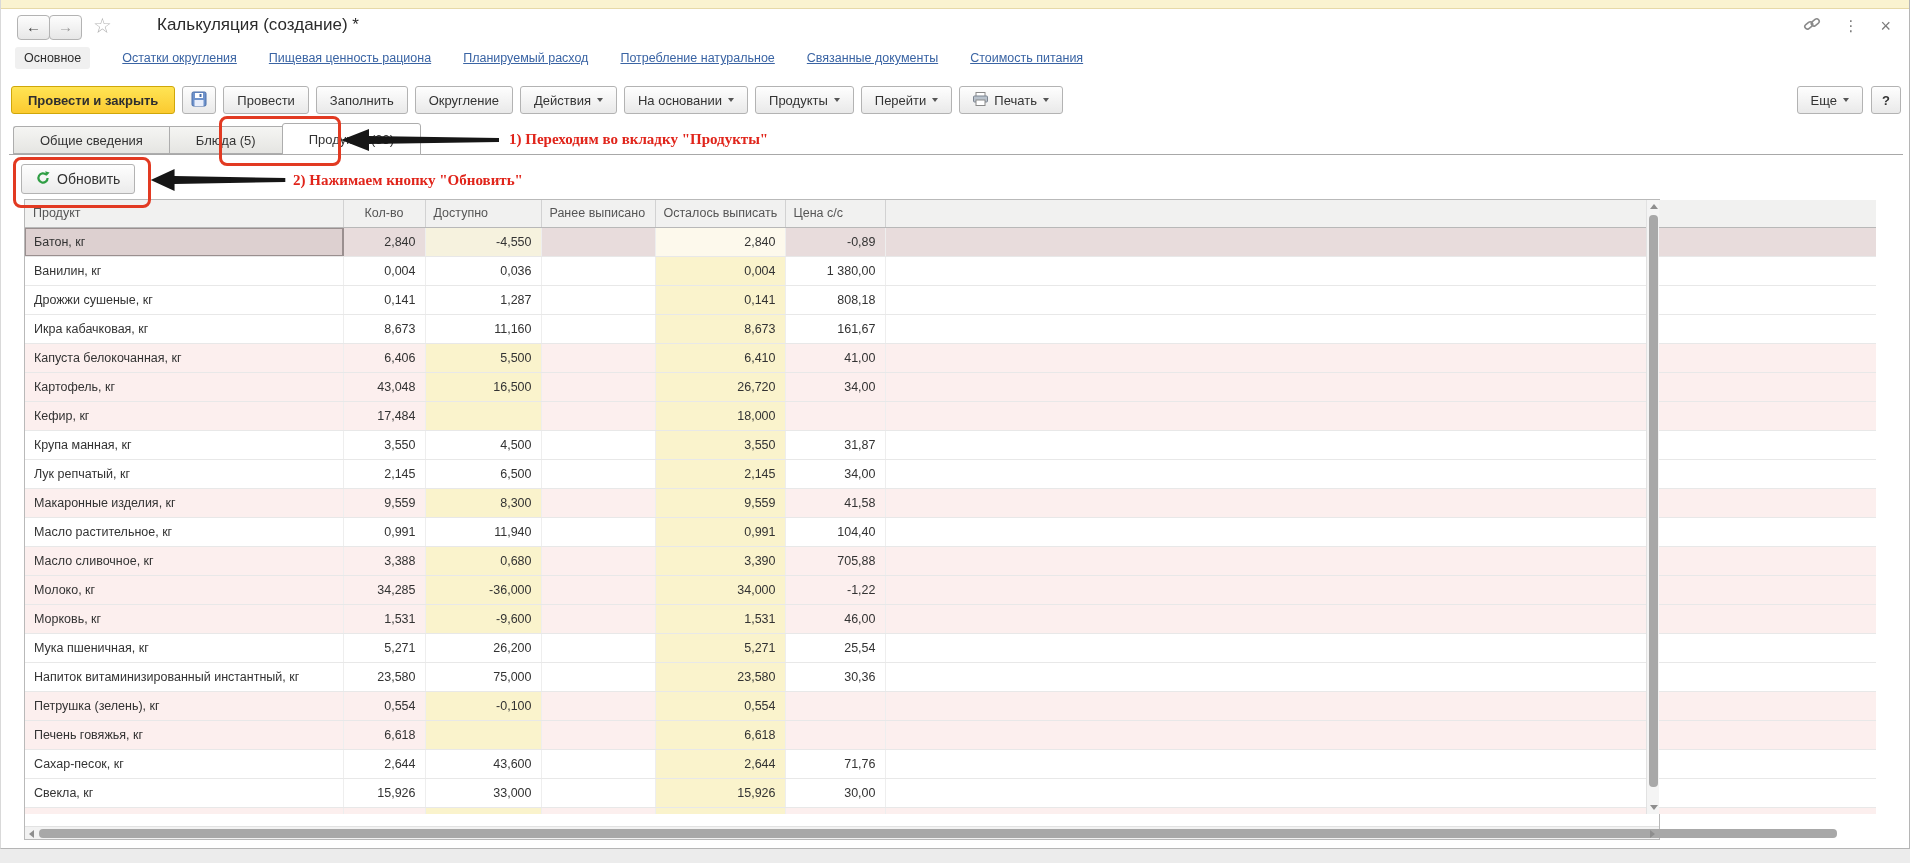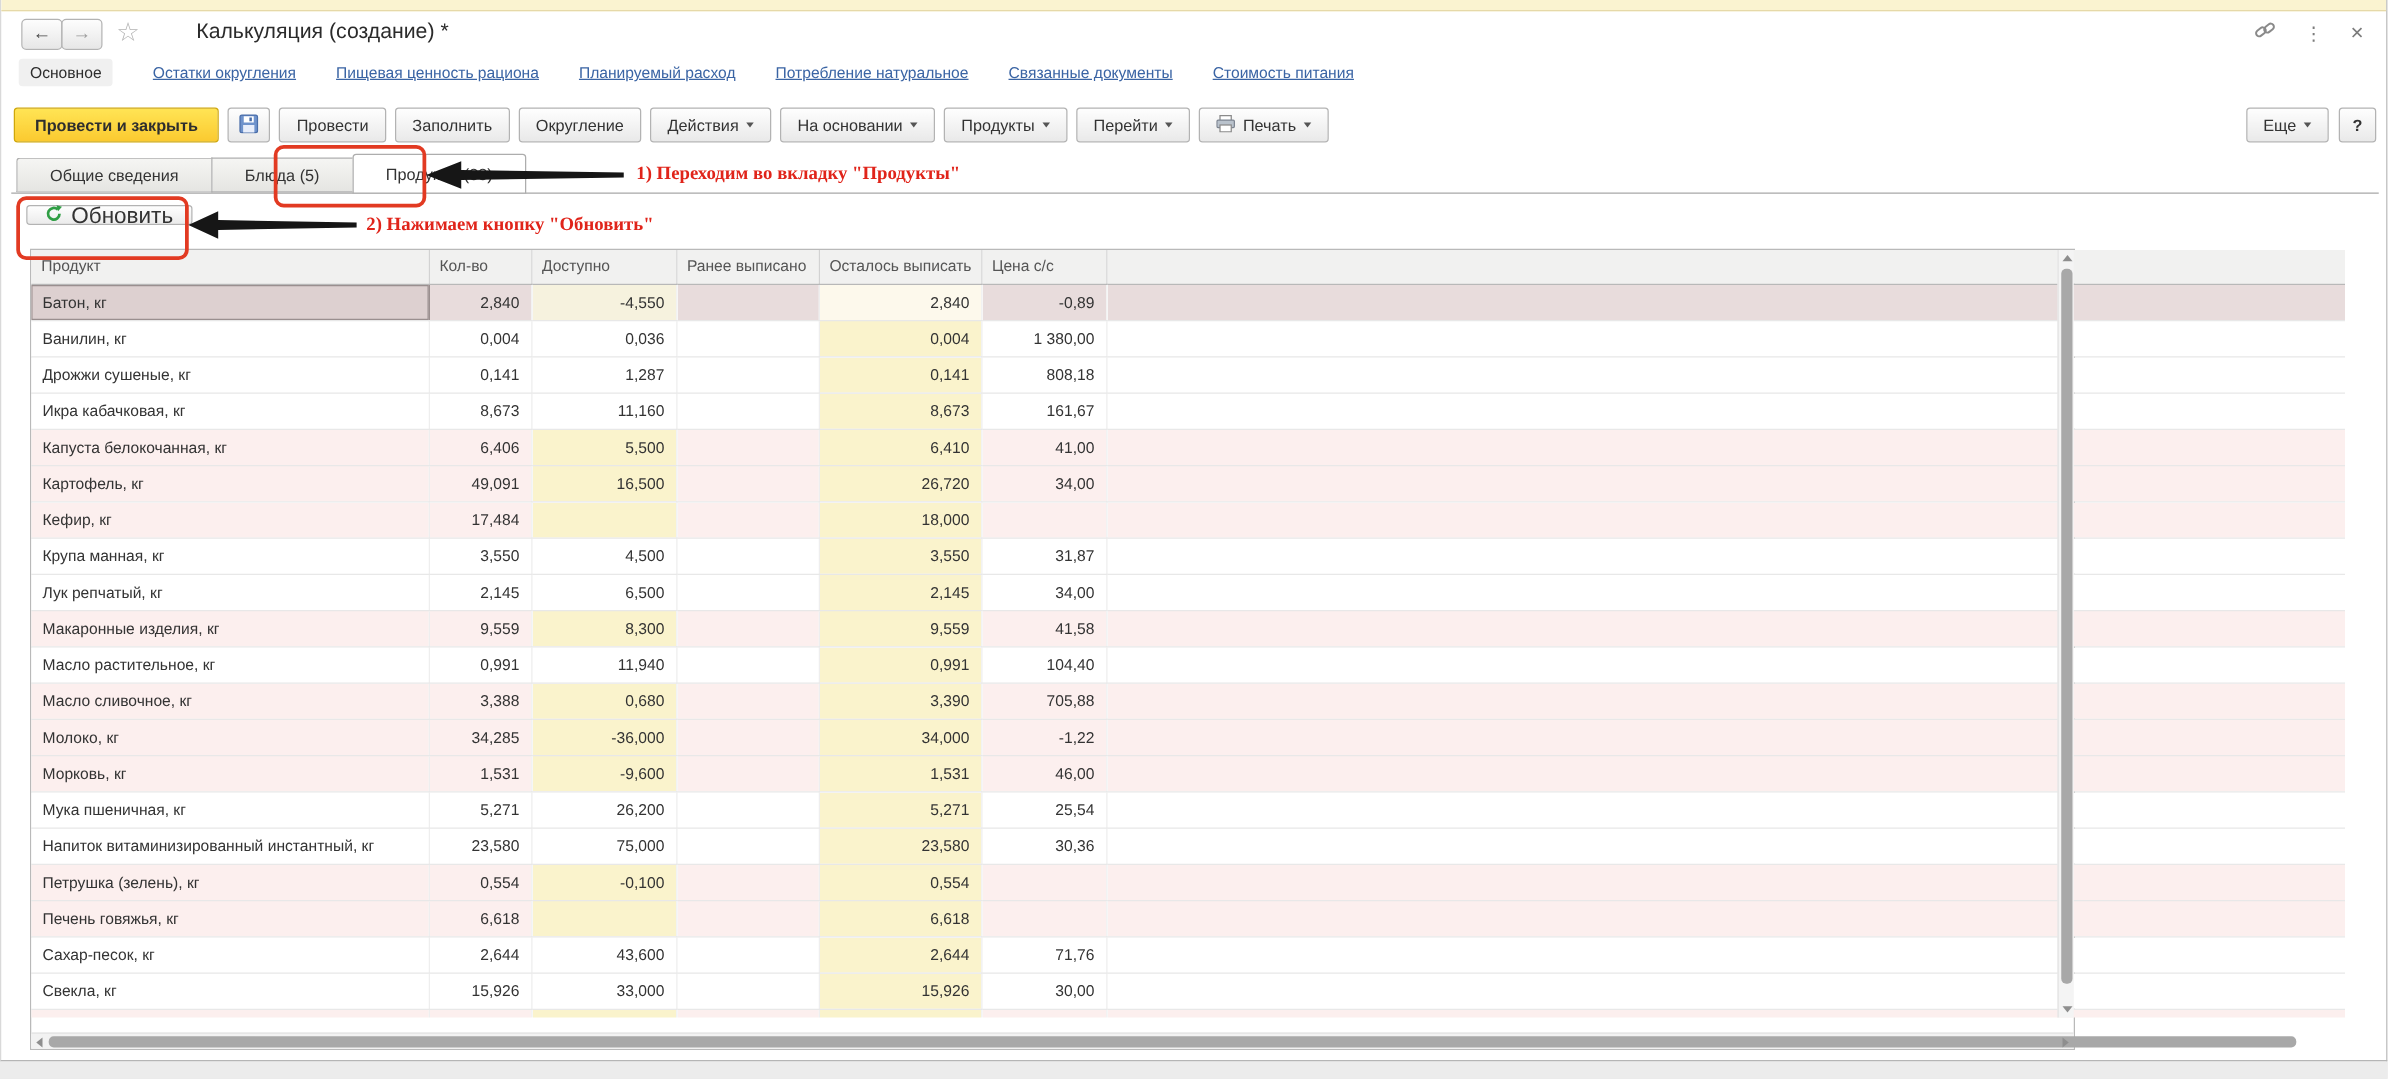--- a/index.html
+++ b/index.html
@@ -39,21 +39,21 @@
   .tab.active{background:#fff;border-right:1px solid #adadad;border-top-left-radius:3px;border-top-right-radius:3px;height:32px;margin-top:-3px;line-height:31px;position:relative;z-index:3;}
 
   
   .redbox{position:absolute;border:3px solid #e23a22;border-radius:8px;z-index:5;pointer-events:none;}
   .redbox1{left:218px;top:116px;width:116px;height:44px;}
   .redbox2{left:12px;top:157px;width:132px;height:45px;}
   .ann-arrow{position:absolute;z-index:5;pointer-events:none;}
   .redtext{position:absolute;z-index:5;color:#e0241a;font-family:"Liberation Serif","DejaVu Serif",serif;font-weight:bold;font-size:15px;white-space:nowrap;}
 
   
-  .refresh{position:absolute;left:20px;top:164px;height:16px;display:inline-flex;align-items:center;gap:7px;padding:0 14px;background:linear-gradient(#fefefe,#ebebeb);border:1px solid #b3b3b3;border-radius:3px;font-size:18px;color:#333;cursor:pointer;z-index:2;}
+  .refresh{position:absolute;left:20px;top:164px;height:30px;display:inline-flex;align-items:center;gap:7px;padding:0 14px;background:linear-gradient(#fefefe,#ebebeb);border:1px solid #b3b3b3;border-radius:3px;font-size:14px;color:#333;cursor:pointer;z-index:2;}
 
   
   .grid-outer{position:absolute;left:23px;top:199px;width:1636px;height:641px;border:1px solid #b9b9b9;box-sizing:border-box;background:#fff;}
   .table-wrap{position:absolute;left:0;top:0;width:1851px;height:614px;overflow:hidden;}
   table.grid{border-collapse:collapse;table-layout:fixed;width:1851px;}
   table.grid th{height:27px;background:#f1f1f0;border-bottom:1px solid #b8b8b8;border-right:1px solid #d2d2d2;font-weight:normal;font-size:12.5px;color:#555;text-align:left;padding:0 8px;box-sizing:border-box;white-space:nowrap;overflow:hidden;}
   table.grid th.h-fill{border-right:none;}
   table.grid td{height:29px;border-bottom:1px solid #e8e8e8;border-right:1px solid #eeeeee;font-size:12.5px;color:#333;padding:0 9px;box-sizing:border-box;white-space:nowrap;overflow:hidden;}
   table.grid td.c-fill{border-right:none;}
   td.c-num{text-align:right;}
@@ -195,21 +195,21 @@
             <col style="width:82px">
             <col style="width:116px">
           <col style="width:114px">
             <col style="width:130px">
             <col style="width:100px">
             <col>
         </colgroup>
         <thead>
           <tr>
             <th>Продукт</th>
-            <th style="text-align:left">Кол-во</th>
+            <th style="text-align:center">Кол-во</th>
             <th>Доступно</th>
             <th>Ранее выписано</th>
             <th>Осталось выписать</th>
             <th>Цена с/с</th>
             <th class="h-fill"></th>
           </tr>
         </thead>
         <tbody>
             <tr class="state-selected">
     <td class="c-product">Батон, кг</td>
@@ -251,21 +251,21 @@
     <td class="c-product">Капуста белокочанная, кг</td>
     <td class="c-num c-qty">6,406</td>
     <td class="c-num c-avail">5,500</td>
     <td class="c-num c-prev"></td>
     <td class="c-num c-left">6,410</td>
     <td class="c-num c-price">41,00</td>
     <td class="c-fill"></td>
   </tr>
             <tr class="state-short">
     <td class="c-product">Картофель, кг</td>
-    <td class="c-num c-qty">49,091</td>
+    <td class="c-num c-qty">43,048</td>
     <td class="c-num c-avail">16,500</td>
     <td class="c-num c-prev"></td>
     <td class="c-num c-left">26,720</td>
     <td class="c-num c-price">34,00</td>
     <td class="c-fill"></td>
   </tr>
             <tr class="state-short">
     <td class="c-product">Кефир, кг</td>
     <td class="c-num c-qty">17,484</td>
     <td class="c-num c-avail"></td>

